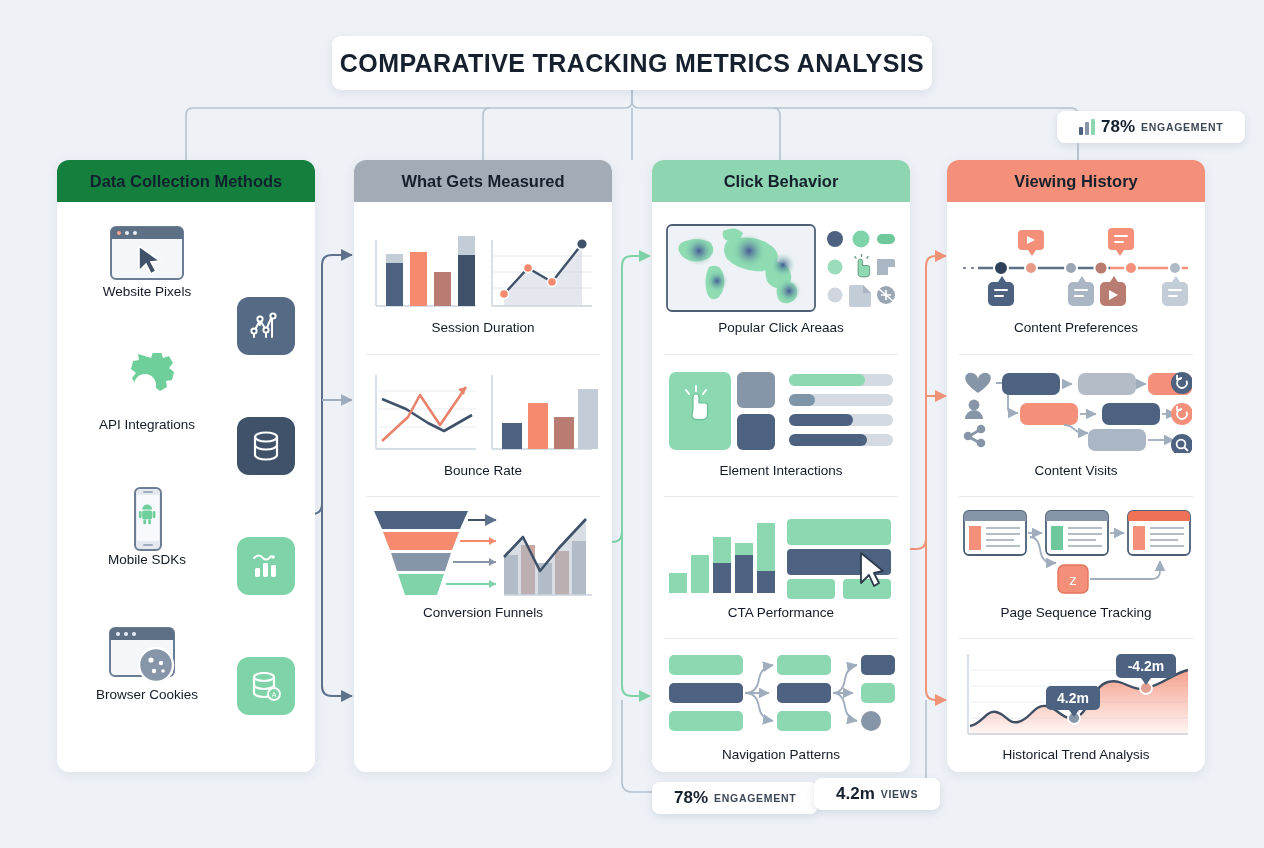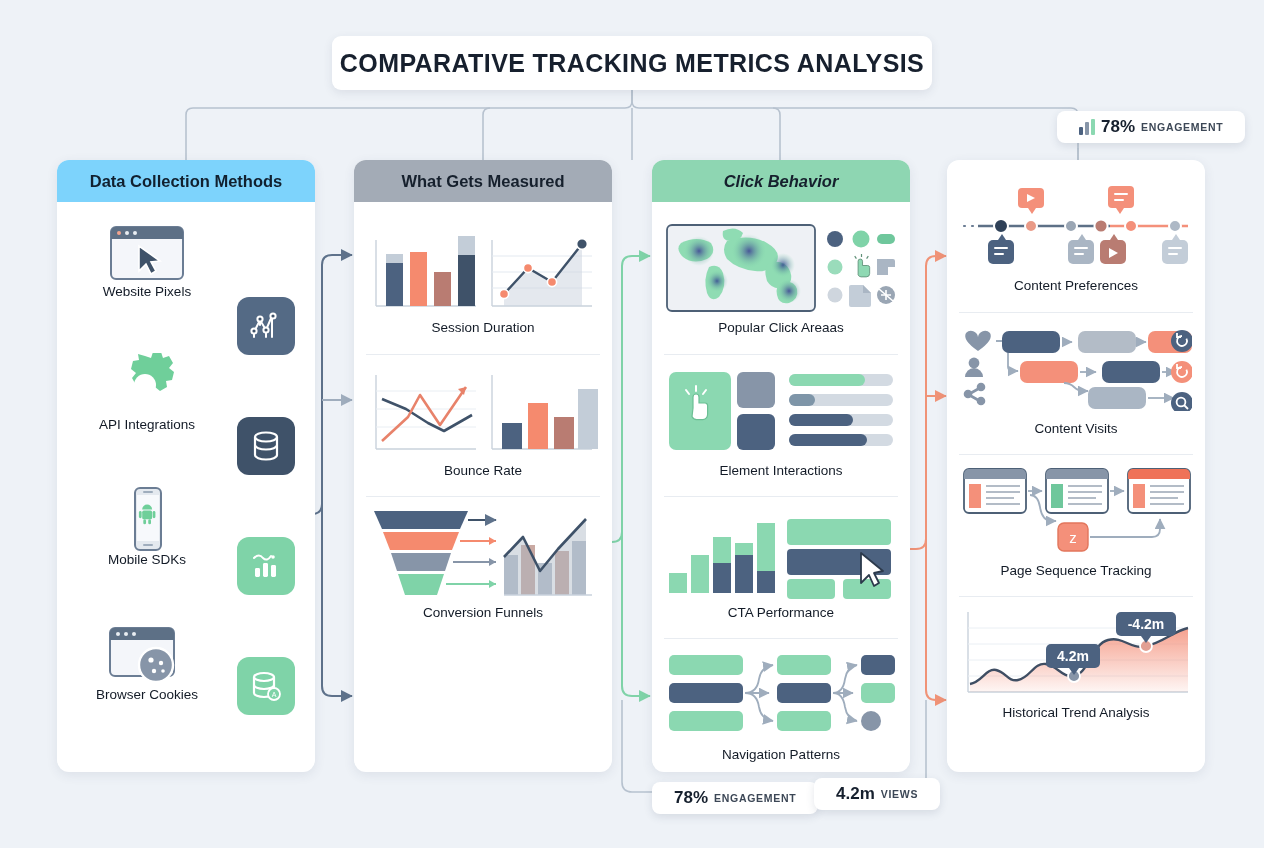--- a/index.html
+++ b/index.html
@@ -34,23 +34,23 @@
     overflow:hidden; z-index:3;
   }
   #col0{ left:57px; }
   #col1{ left:354px; }
   #col2{ left:652px; }
   #col3{ left:947px; }
   .col-head{
     height:42px; display:flex; align-items:center; justify-content:center;
     font-size:16.5px; font-weight:bold; color:#16202d;
   }
-  #col0 .col-head{ background:#7dd3fc; color:#11202f;text-align:center; }
+  #col0 .col-head{ background:#15803d; color:#11202f;text-align:center; }
   #col1 .col-head{ background:#a3abb6; }
-  #col2 .col-head{ background:#8ed6b2;font-style:italic; }
+  #col2 .col-head{ background:#8ed6b2; }
   #col3 .col-head{ background:#f4907a; }
 
   .col-body{ padding:10px 12px 0 12px; height:570px; }
 
   
   .pipe{ position:relative; height:560px; }
   .src{ position:absolute; left:8px; width:140px; text-align:center; }
   .src .art{ height:70px; display:flex; align-items:flex-end; justify-content:center; }
   .src .cap{ font-size:13.5px; color:#121a26; white-space:nowrap; }
   .node{
@@ -539,20 +539,21 @@
               <circle cx="206" cy="70" r="10" fill="#8795a8"></circle>
             </g>
           </svg>
         </div>
         <div class="mcap">Navigation Patterns</div>
       </div>
     </div>
   </div>
 
   <div class="col" id="col3">
+    <div class="col-head">Viewing History</div>
     <div class="col-body">
 
       <div class="mrow">
         <div class="art-box">
           <svg width="232" height="96" viewBox="0 0 232 96">
             <g stroke="#6b7d94" stroke-width="2.2" fill="none" stroke-linecap="round" stroke-dasharray="1 7">
               <path d="M4,48 h12"></path>
             </g>
             <path d="M18,48 H150" stroke="#5d7086" stroke-width="2.4"></path>
             <path d="M150,48 H228" stroke="#f4907a" stroke-width="2.4"></path>

